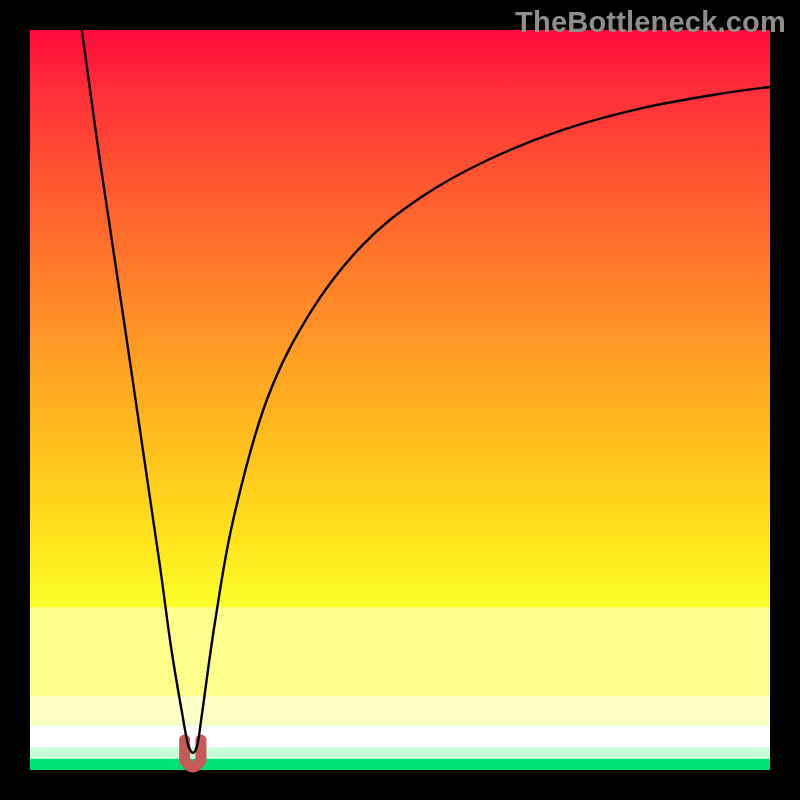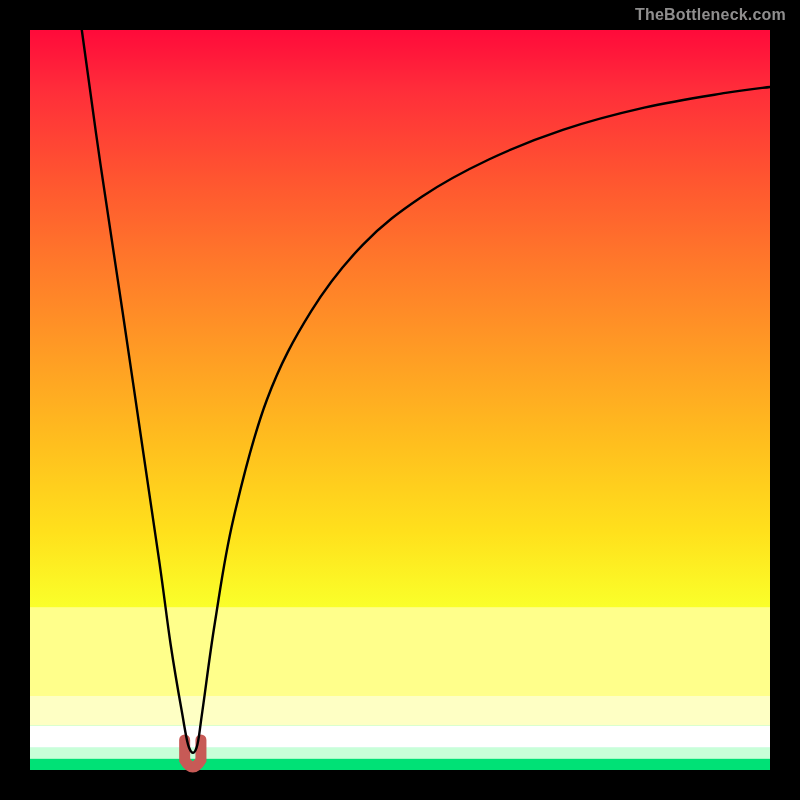--- a/index.html
+++ b/index.html
@@ -30,21 +30,21 @@
       #a8ff70 90%,
       #58ff9a 95%,
       #00e47a 100%
     );
   }
   .watermark {
     position: absolute;
     top: 6px;
     right: 14px;
     color: #8f8e8e;
-    font-size: 16px;
+    font-size: 29px;
     font-weight: 600;
     letter-spacing: 0.2px;
   }
   svg.curve {
     position: absolute;
     left: 30px;
     top: 30px;
     width: 740px;
     height: 740px;
     overflow: visible;

